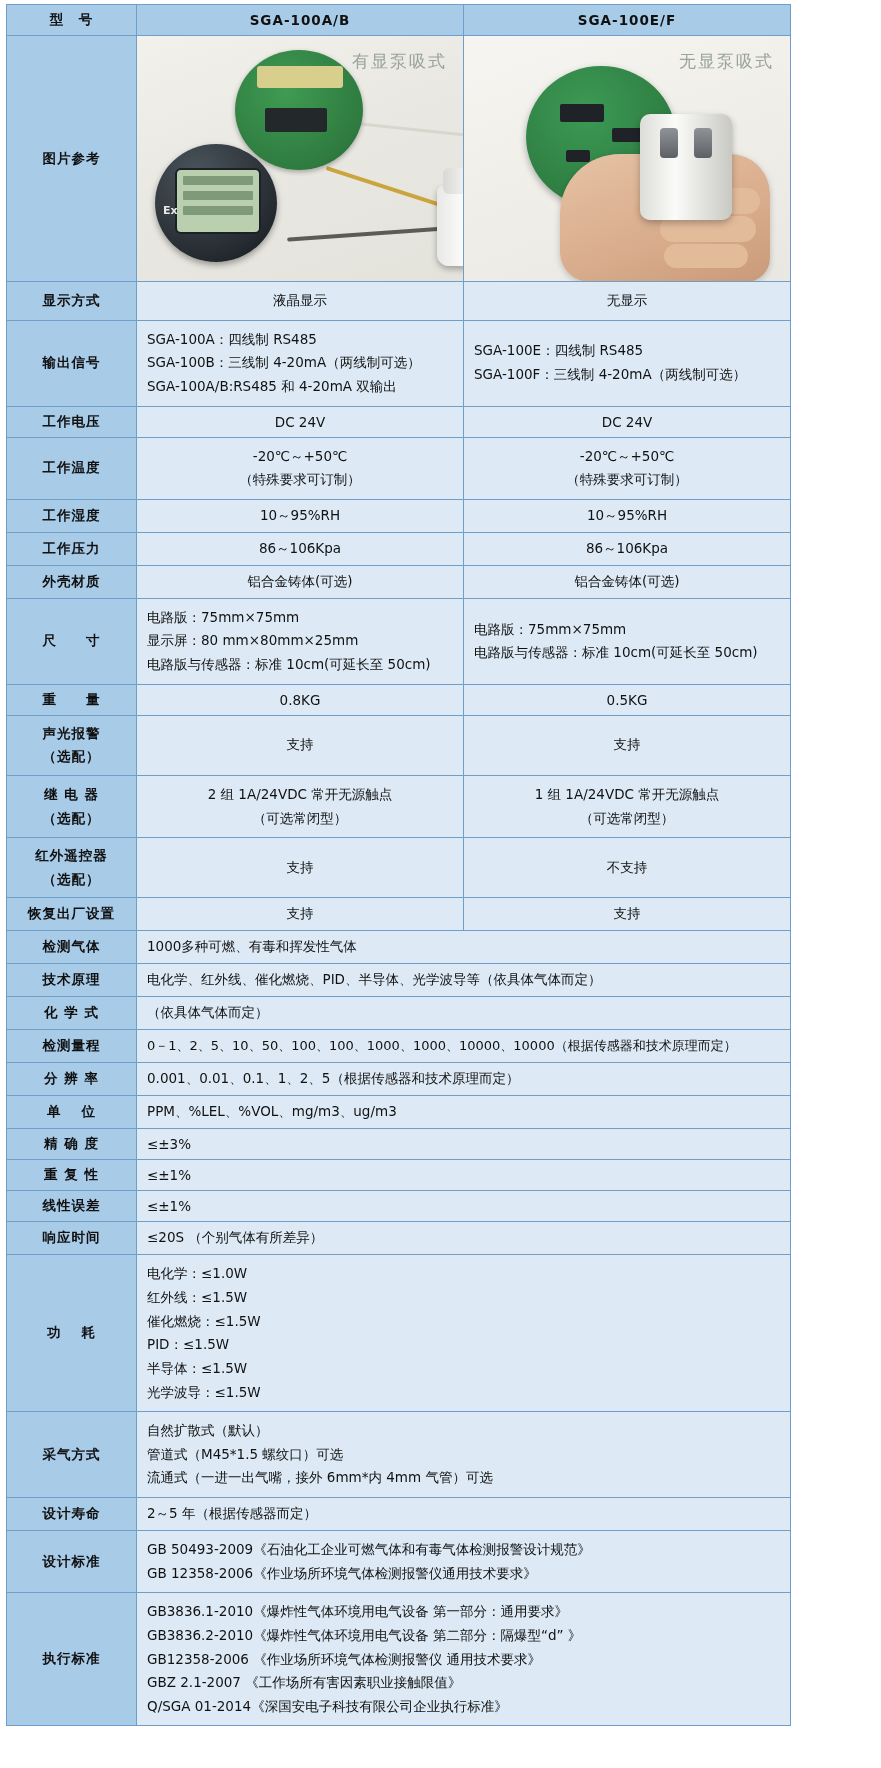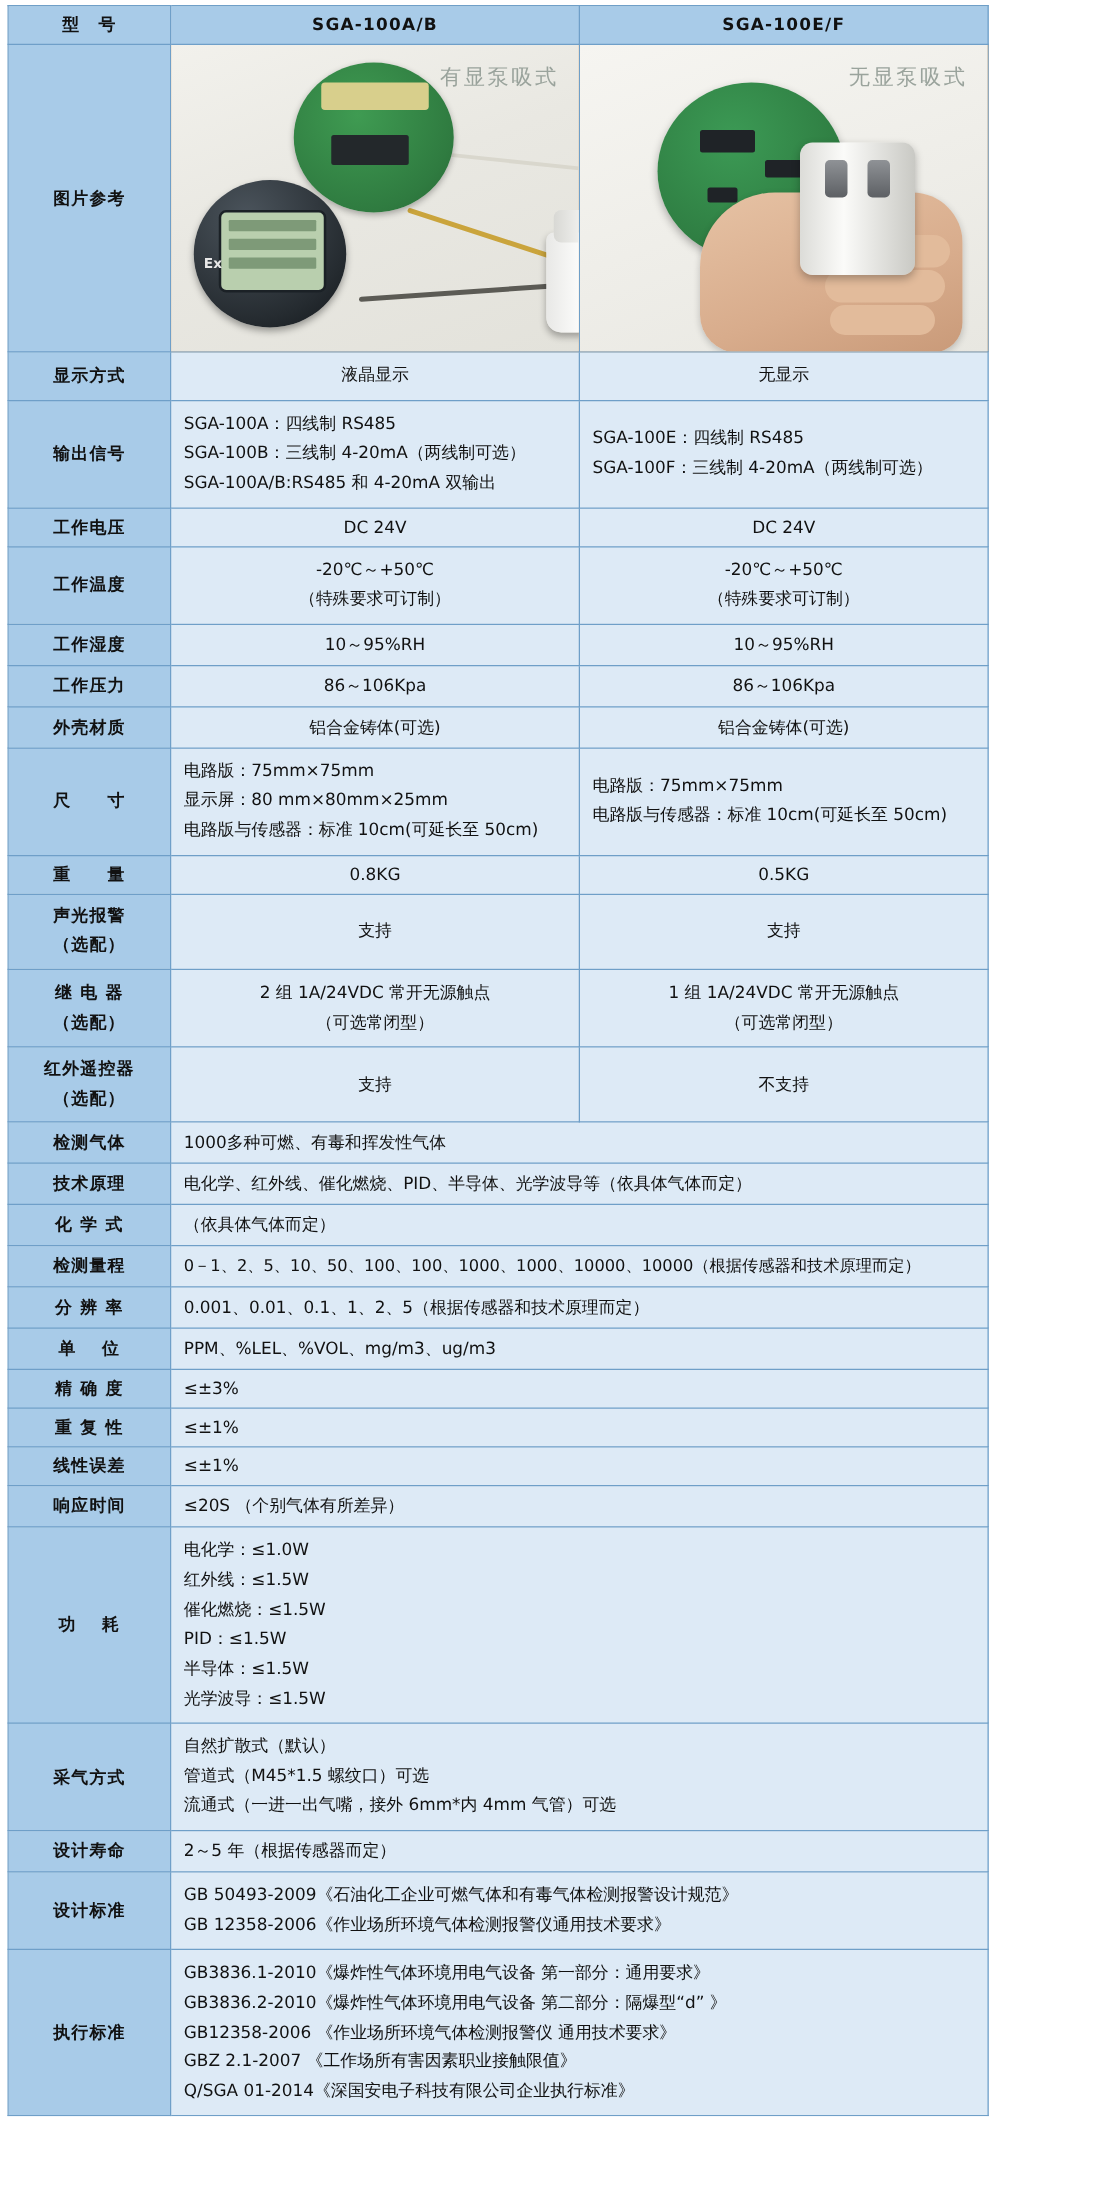--- a/index.html
+++ b/index.html
@@ -245,20 +245,25 @@
       <td class="lbl">
             <span class="stack">
         <span>红外遥控器</span>
         <span>（选配）</span>
       </span>
           </td>
       <td class="valc">支持</td>
       <td class="valc">不支持</td>
     </tr>
 
+    <tr>
+      <td class="lbl">恢复出厂设置</td>
+      <td class="valc">支持</td>
+      <td class="valc">支持</td>
+    </tr>
 
     <tr>
       <td class="lbl">检测气体</td>
       <td class="val" colspan="2">1000多种可燃、有毒和挥发性气体</td>
     </tr>
     <tr>
       <td class="lbl">技术原理</td>
       <td class="val" colspan="2">电化学、红外线、催化燃烧、PID、半导体、光学波导等（依具体气体而定）</td>
     </tr>
     <tr>

